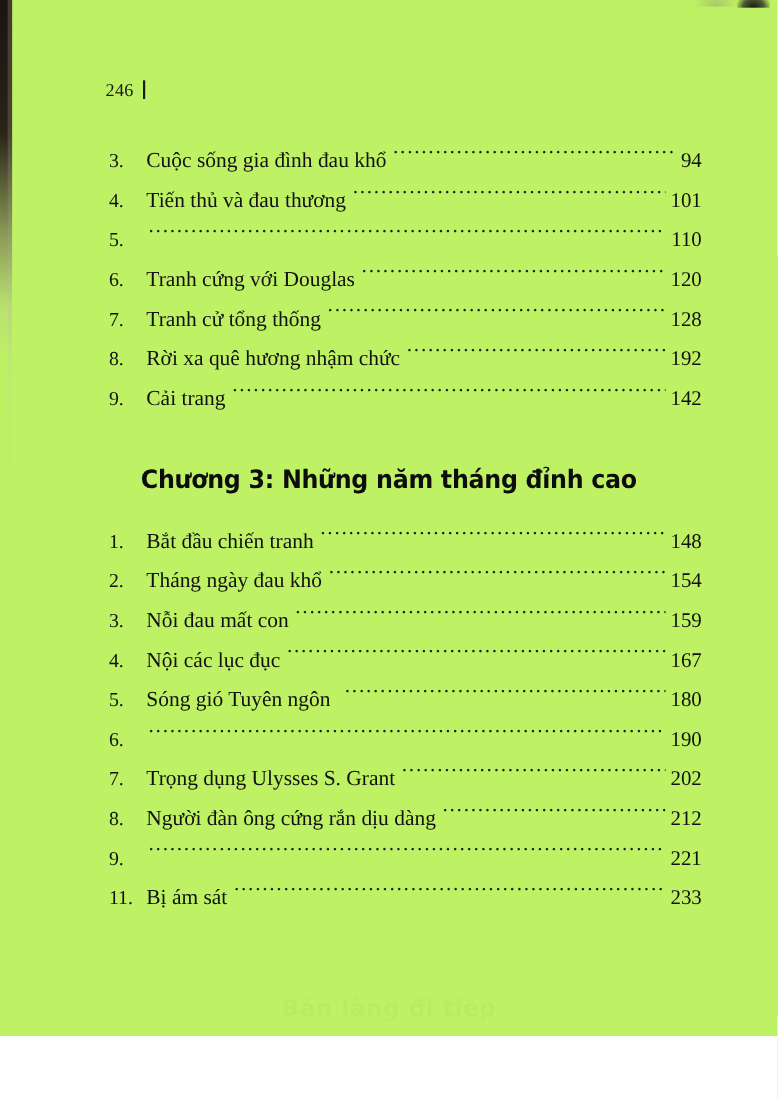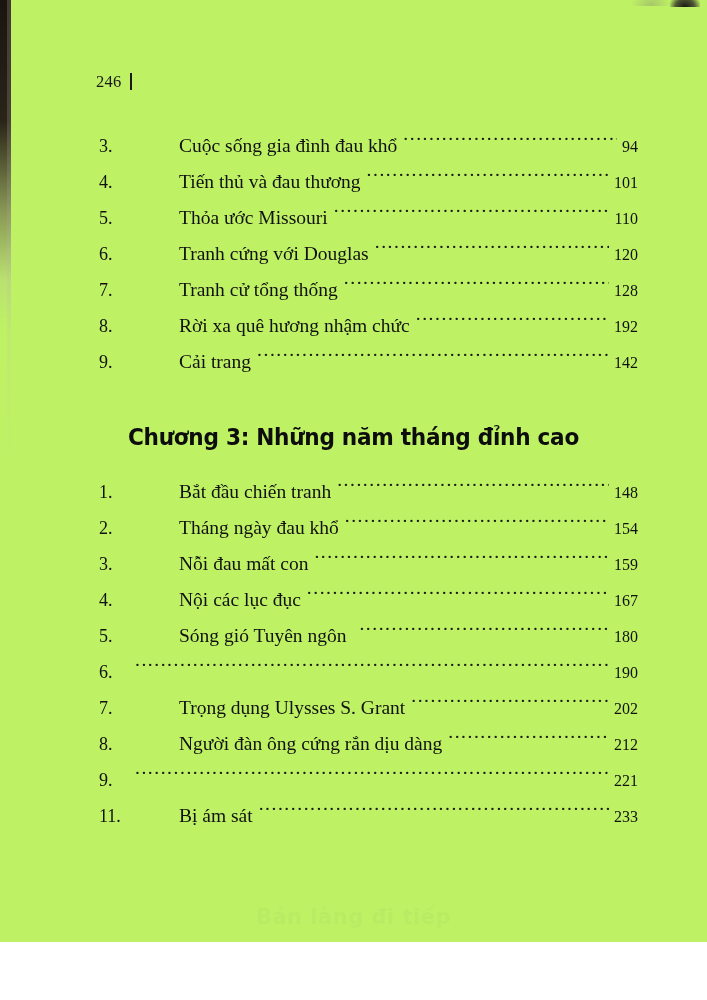--- a/index.html
+++ b/index.html
@@ -105,21 +105,20 @@
   }
   .toc-num {
     width: 34px;
     flex: 0 0 34px;
     text-align: left;
     font-size: 18px;
   }
   .toc-title {
     flex: 0 0 auto;
     padding-right: 4px;
-    margin-left: 46px;
   }
   .toc-dots {
     flex: 1 1 auto;
     position: relative;
     overflow: hidden;
     height: 1em;
     margin: 0 2px;
   }
   .toc-dots::after {
     content: "..............................................................................................................................";
@@ -128,21 +127,21 @@
     bottom: 0;
     letter-spacing: 1.55px;
     font-size: 19.5px;
     color: #1a1a1a;
     white-space: nowrap;
   }
   .toc-page {
     flex: 0 0 auto;
     text-align: right;
     padding-left: 3px;
-    font-size: 16px;
+    font-size: 19px;
   }
   
   .toc-row.gap-lead .toc-dots { margin-left: 9px; }
 
   
   .chapter-heading {
     position: absolute;
     left: 0;
     right: 0;
     top: 424px;
@@ -204,21 +203,20 @@
         <span class="toc-page">94</span>
       </div>
       <div class="toc-row">
         <span class="toc-num">4.</span>
         <span class="toc-title">Tiến thủ và đau thương</span>
         <span class="toc-dots"></span>
         <span class="toc-page">101</span>
       </div>
       <div class="toc-row">
         <span class="toc-num">5.</span>
-        <span class="toc-title">Thỏa ước Missouri</span>
         <span class="toc-dots"></span>
         <span class="toc-page">110</span>
       </div>
       <div class="toc-row">
         <span class="toc-num">6.</span>
         <span class="toc-title">Tranh cứng với Douglas</span>
         <span class="toc-dots"></span>
         <span class="toc-page">120</span>
       </div>
       <div class="toc-row">

